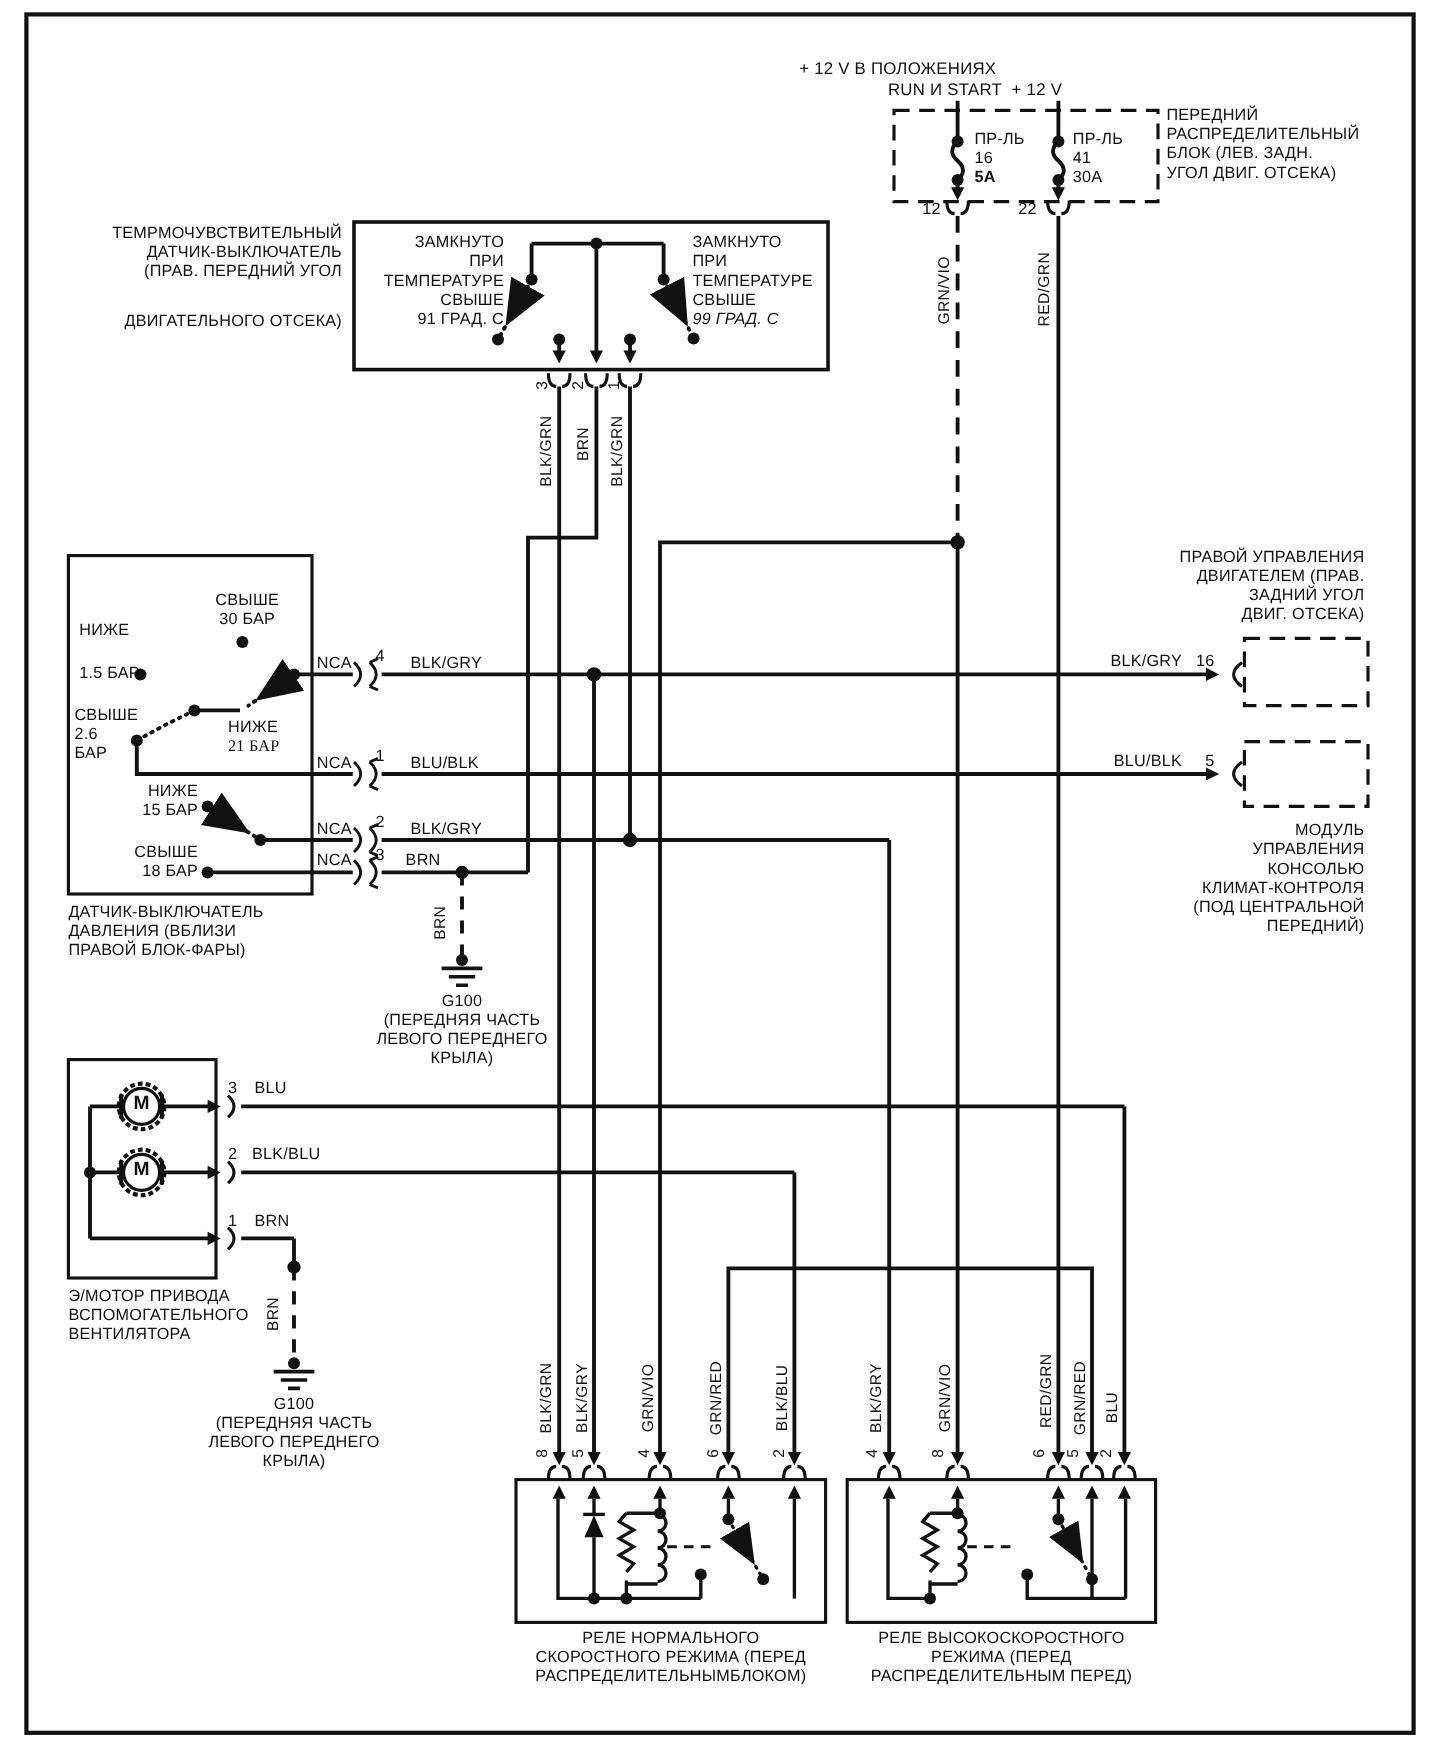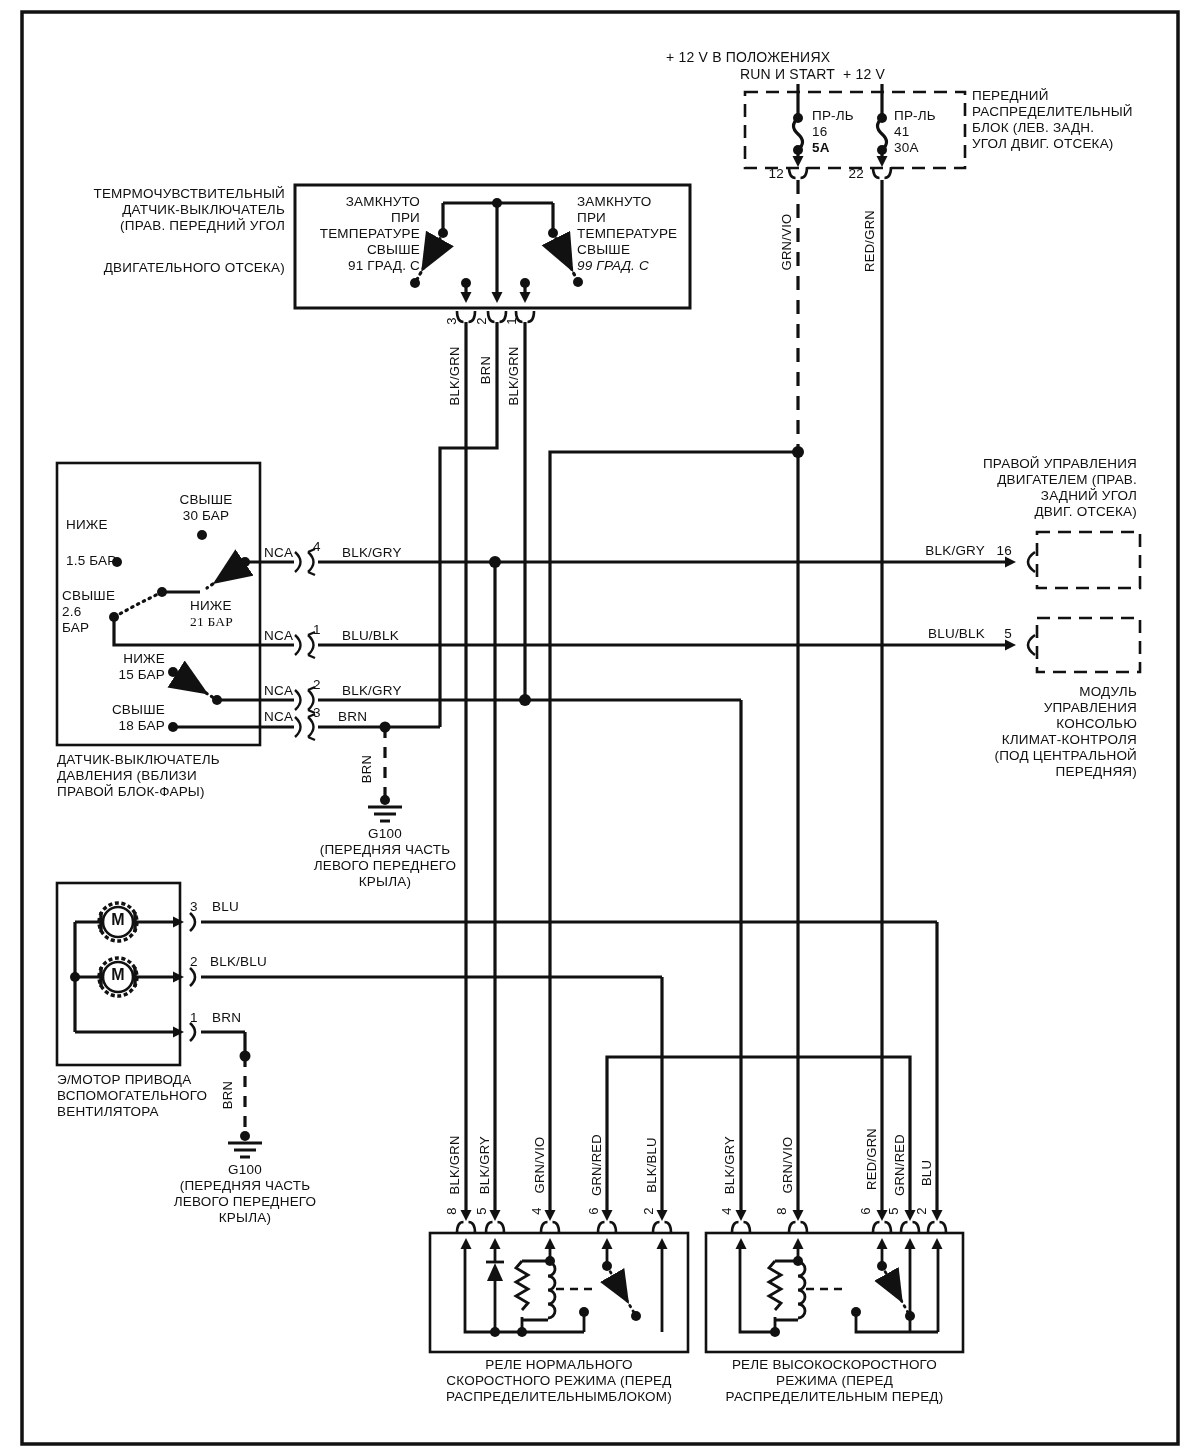--- a/index.html
+++ b/index.html
@@ -326,21 +326,21 @@
   <div class="t tr" style="left:950px;top:488px;width:187px;">ЗАДНИЙ УГОЛ</div>
   <div class="t tr" style="left:950px;top:504px;width:187px;">ДВИГ. ОТСЕКА)</div>
 
   <div class="t tr" style="left:905px;top:626px;width:80px;">BLU/BLK</div>
   <div class="t tr" style="left:990px;top:626px;width:22px;">5</div>
   <div class="t tr" style="left:940px;top:684px;width:197px;">МОДУЛЬ</div>
   <div class="t tr" style="left:940px;top:700px;width:197px;">УПРАВЛЕНИЯ</div>
   <div class="t tr" style="left:940px;top:716px;width:197px;">КОНСОЛЬЮ</div>
   <div class="t tr" style="left:940px;top:732px;width:197px;">КЛИМАТ-КОНТРОЛЯ</div>
   <div class="t tr" style="left:940px;top:748px;width:197px;">(ПОД ЦЕНТРАЛЬНОЙ</div>
-  <div class="t tr" style="left:940px;top:764px;width:197px;">ПЕРЕДНЯЯ)</div>
+  <div class="t tr" style="left:940px;top:764px;width:197px;">ПЕРЕДНИЙ)</div>
 
   <div class="vl" style="left:337px;top:762px;width:60px;">BRN</div>
   <div class="t tc" style="left:350px;top:826px;width:70px;">G100</div>
   <div class="t tc" style="left:285px;top:842px;width:200px;">(ПЕРЕДНЯЯ ЧАСТЬ</div>
   <div class="t tc" style="left:285px;top:858px;width:200px;">ЛЕВОГО ПЕРЕДНЕГО</div>
   <div class="t tc" style="left:285px;top:874px;width:200px;">КРЫЛА)</div>
 
   <div class="t m tc" style="left:102px;top:912px;width:32px;">M</div>
   <div class="t m tc" style="left:102px;top:967px;width:32px;">M</div>
   <div class="t" style="left:190px;top:899px;">3</div>

